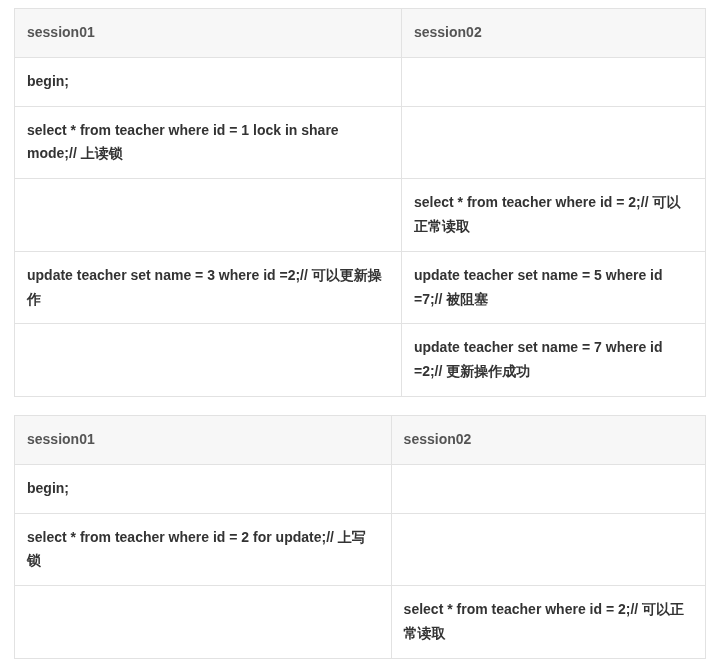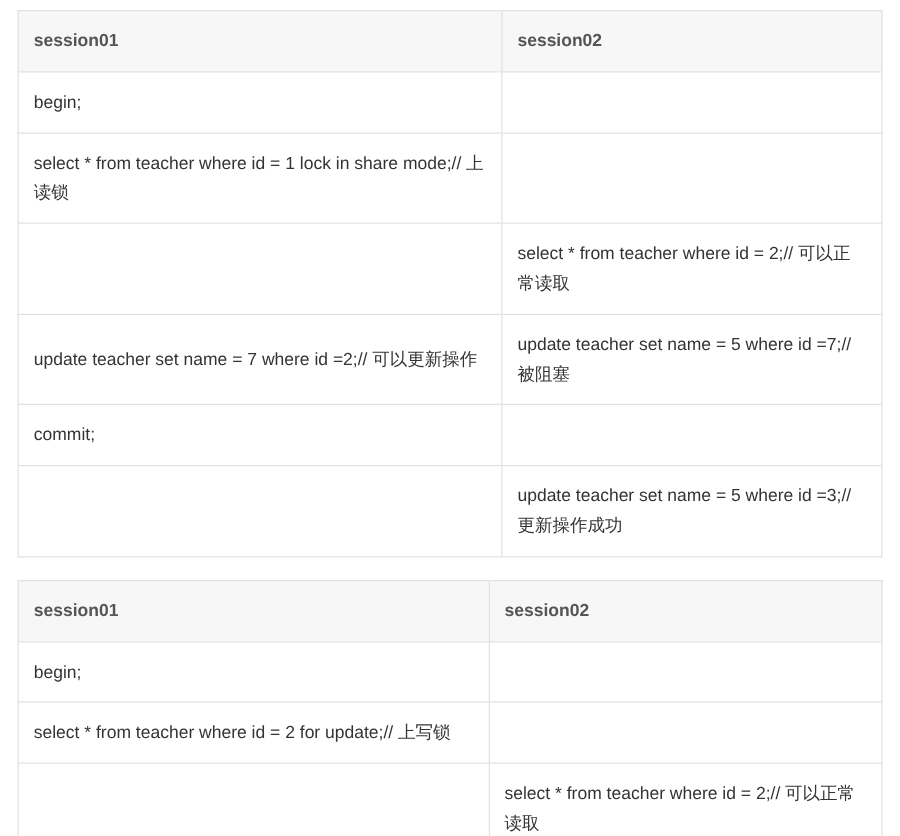--- a/index.html
+++ b/index.html
@@ -27,21 +27,21 @@
   table.t1 col.c2 { width: 44%; }
   table.t2 col.c1 { width: 54.5%; }
   table.t2 col.c2 { width: 45.5%; }
   th, td {
     border: 1px solid #e2e2e2;
     padding: 12px 12px;
     text-align: left;
     vertical-align: middle;
     word-wrap: break-word;
     line-height: 1.7;
-    font-weight: 400;
+    font-weight: 700;
   }
   th {
     background: #f7f7f7;
     color: #555;
     font-weight: 600;
   }
 </style>
 </head>
 <body>
 
@@ -65,30 +65,26 @@
       </tr>
       <tr>
         <td>select * from teacher where id = 1 lock in share mode;// 上读锁</td>
         <td></td>
       </tr>
       <tr>
         <td></td>
         <td>select * from teacher where id = 2;// 可以正常读取</td>
       </tr>
       <tr>
-        <td>update teacher set name = 7 where id =2;// 可以更新操作</td>
+        <td>update teacher set name = 3 where id =2;// 可以更新操作</td>
         <td>update teacher set name = 5 where id =7;// 被阻塞</td>
       </tr>
       <tr>
-        <td>commit;</td>
         <td></td>
-      </tr>
-      <tr>
-        <td></td>
-        <td>update teacher set name = 5 where id =3;// 更新操作成功</td>
+        <td>update teacher set name = 7 where id =2;// 更新操作成功</td>
       </tr>
     </tbody>
   </table>
 
   <table class="t2">
     <colgroup>
         <col class="c1">
         <col class="c2">
       </colgroup>
     <thead>

